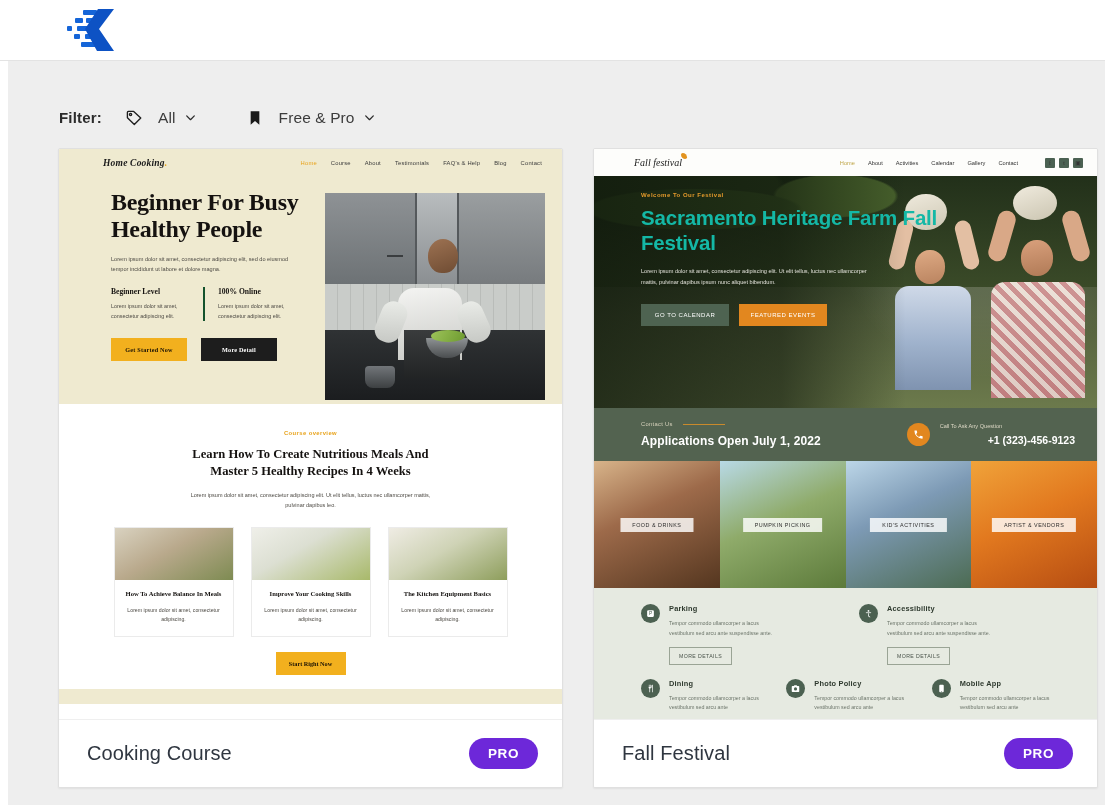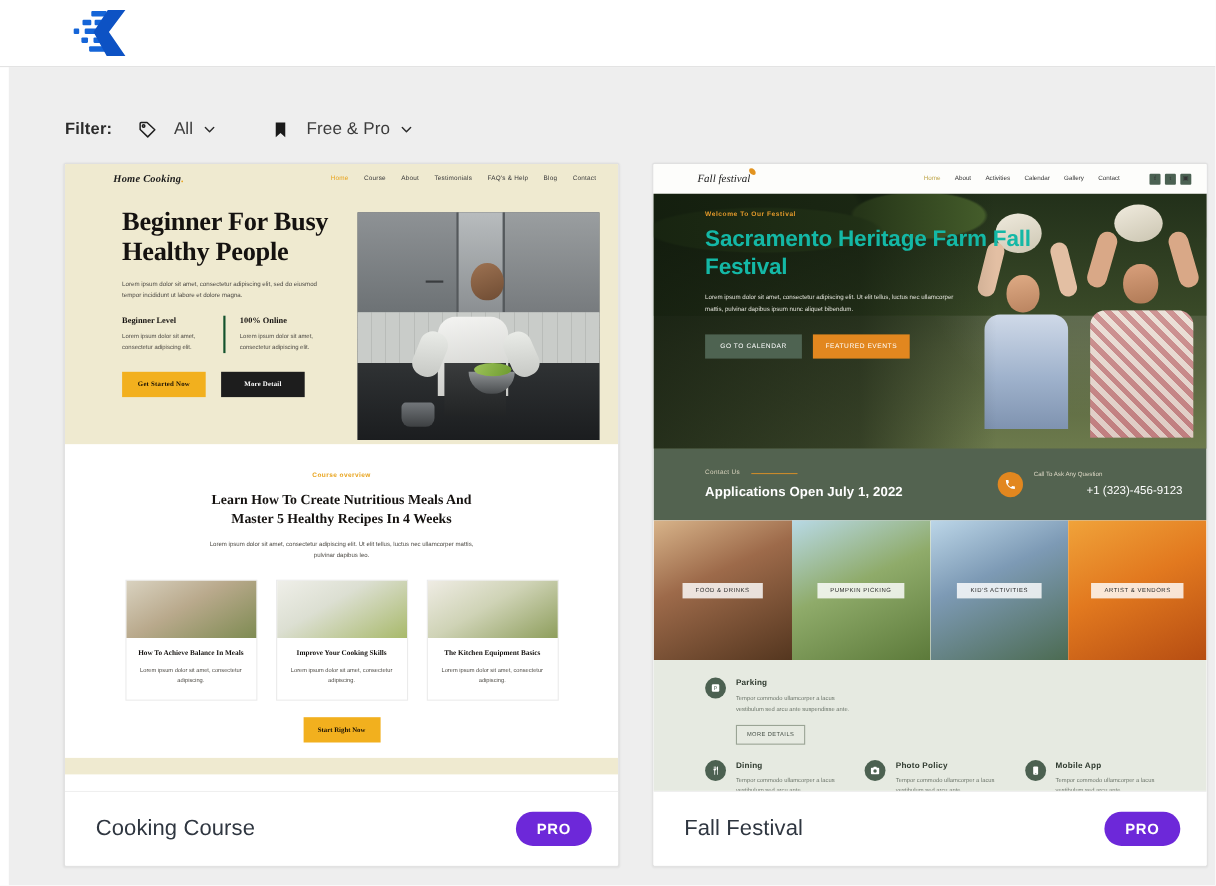--- a/index.html
+++ b/index.html
@@ -214,30 +214,30 @@
      background: linear-gradient(90deg, rgba(10,18,8,.72) 0%, rgba(10,18,8,.55) 60%, rgba(10,18,8,0) 100%); }
   .ff-hero-txt { position: absolute; left: 47px; top: 16px; width: 300px; z-index: 2; }
   .ff-eyebrow { font-size: 6px; font-weight: bold; color: #e49a2b; letter-spacing: .5px; }
   .ff-h1 { margin-top: 8px; font-size: 20.5px; font-weight: bold; line-height: 1.2; color: #14b8a6; letter-spacing: -.2px; }
   .ff-lead { margin-top: 11px; width: 230px; font-size: 5.6px; line-height: 1.95; color: #e0e0d8; }
   .ff-btns { display: flex; gap: 10px; margin-top: 16px; }
   .ff-btn { font-size: 6px; letter-spacing: .5px; padding: 8px 0; width: 88px; text-align: center; color: #fff; }
   .ff-btn.g { background: #4e6351; }
   .ff-btn.o { background: #e2871f; }
 
-  .ff-contact { position: relative; height: 65px; background: #536350; padding: 0 22px 0 47px;
+  .ff-contact { position: relative; height: 53px; background: #536350; padding: 0 22px 0 47px;
     display: flex; align-items: center; }
   .ff-c-left .cu { font-size: 5.8px; color: #d8d3bd; letter-spacing: .3px; display:flex; align-items:center; gap:10px; }
   .ff-c-left .cu .rule { width: 42px; height: 1px; background: #c98a2c; display:block; }
   .ff-c-left .open { margin-top: 7px; font-size: 12px; font-weight: bold; color: #fff; letter-spacing: .1px; }
   .ff-c-right { margin-left: auto; display: flex; align-items: center; gap: 10px; }
   .ff-phone-ico { width: 23px; height: 23px; border-radius: 50%; background: #e2871f;
     display:flex; align-items:center; justify-content:center; }
   .ff-c-right .q { font-size: 5.6px; color: #ded9c6; }
-  .ff-c-right .num { margin-top: 5px; font-size: 10.5px; font-weight: normal; color: #fff; margin-left: 48px; }
+  .ff-c-right .num { margin-top: 5px; font-size: 10.5px; font-weight: bold; color: #fff; margin-left: 48px; }
 
   .ff-tiles { display: flex; height: 127px; }
   .ff-tile { position: relative; flex: 1; overflow: hidden; }
   .ff-tile .bgimg { position: absolute; inset: 0; }
   .ff-tile .lab {
     position: absolute; left: 50%; top: 50%; transform: translate(-50%,-50%);
     background: rgba(255,255,255,.82); color: #2b2b2b; font-size: 5.4px; letter-spacing: .5px;
     padding: 4px 12px; white-space: nowrap;
   }
   .fi1 { background: linear-gradient(155deg,#d8b48a,#9d6a4a 40%,#54361f); }
@@ -506,20 +506,34 @@
                   <rect x="3" y="3" width="18" height="18" rx="3"></rect>
                   <text x="12" y="17" font-size="13" fill="#4c6151" text-anchor="middle" font-family="Liberation Sans">P</text>
                 </svg>
             </span>
             <div>
               <h6>Parking</h6>
               <p>Tempor commodo ullamcorper a lacus vestibulum sed arcu ante suspendisse ante.</p>
               <span class="ff-more">MORE DETAILS</span>
             </div>
           </div>
+          <div class="ff-feat">
+            <span class="ff-ico">
+              <svg width="9" height="9" viewBox="0 0 24 24" fill="#fff">
+                  <circle cx="12" cy="5" r="2.4"></circle>
+                  <path d="M5 9h14v2H5z"></path>
+                  <path d="M11 11h2v7l4 3-1 1.6-5-3.4z"></path>
+                </svg>
+            </span>
+            <div>
+              <h6>Accessibility</h6>
+              <p>Tempor commodo ullamcorper a lacus vestibulum sed arcu ante suspendisse ante.</p>
+              <span class="ff-more">MORE DETAILS</span>
+            </div>
+          </div>
         </div>
 
         <div class="ff-frow">
           <div class="ff-feat">
             <span class="ff-ico">
               <svg width="9" height="9" viewBox="0 0 24 24" fill="#fff">
                   <path d="M7 2v8a2 2 0 0 0 2 2v10h2V12a2 2 0 0 0 2-2V2h-1.6v6H10V2H8.6v6H7.4V2z"></path>
                   <path d="M17 2c-1.7 0-2.6 2-2.6 5 0 2.2.7 3.6 1.8 4V22H18V2z"></path>
                 </svg>
             </span>

